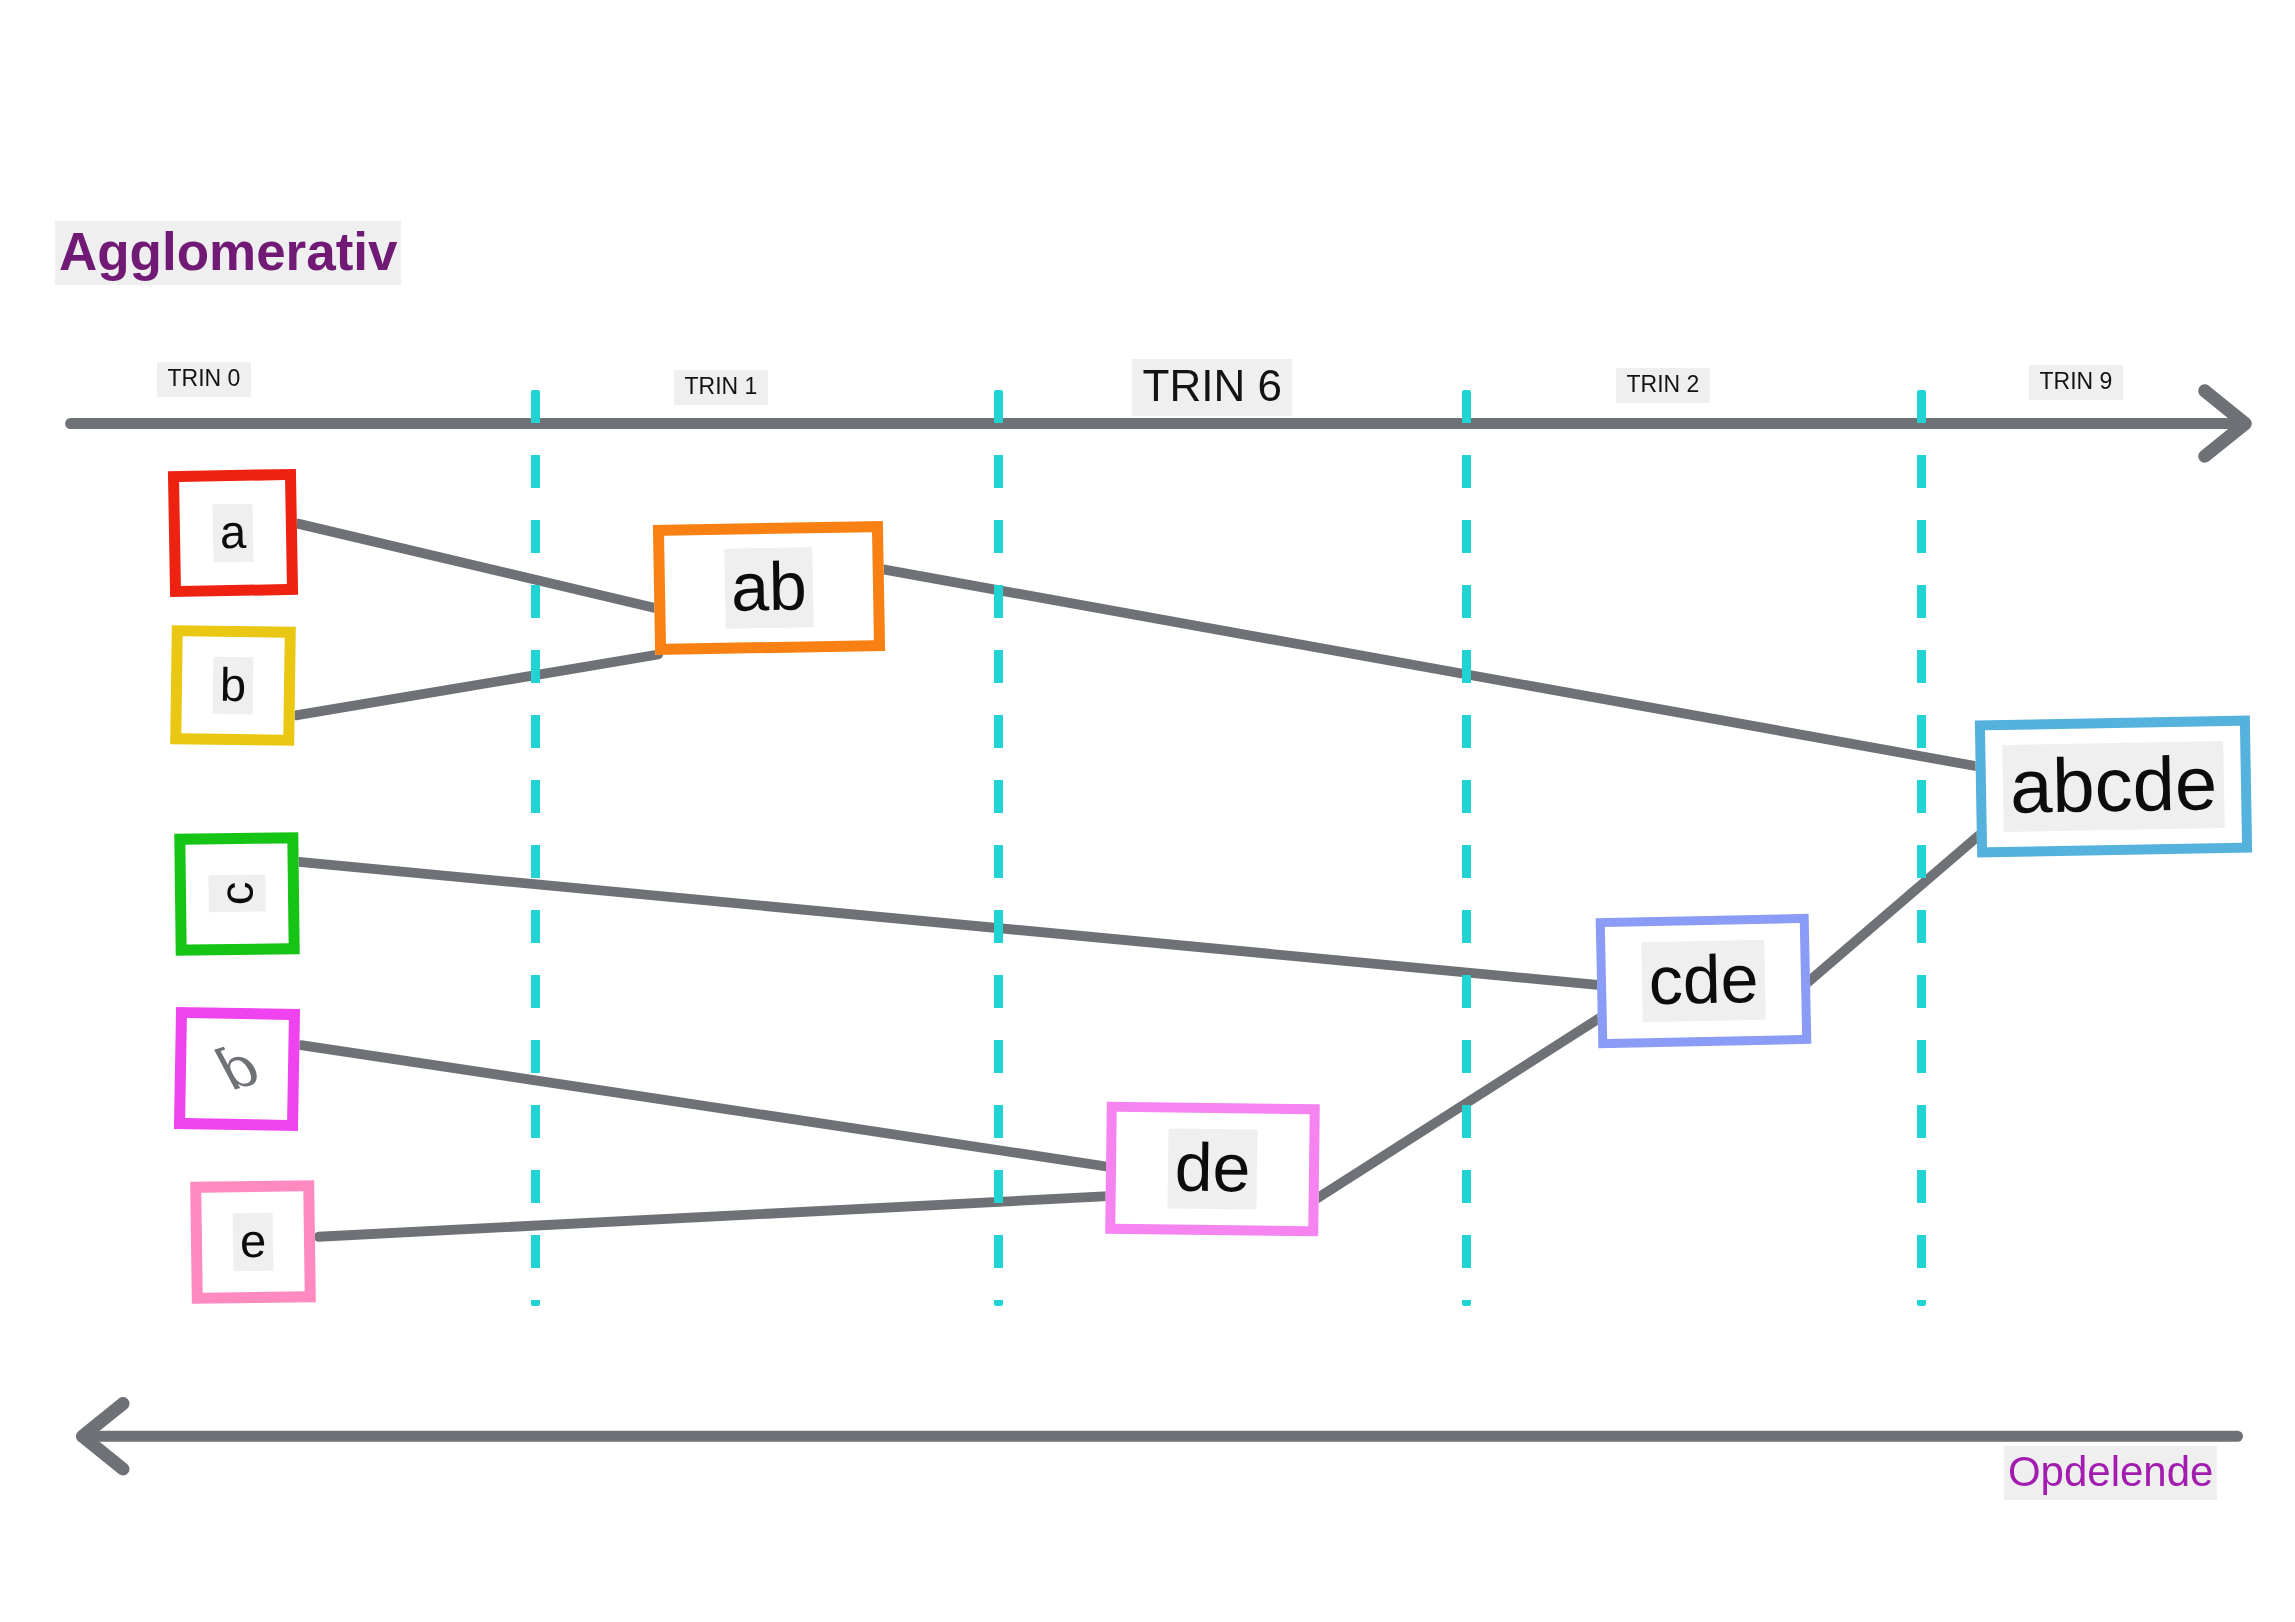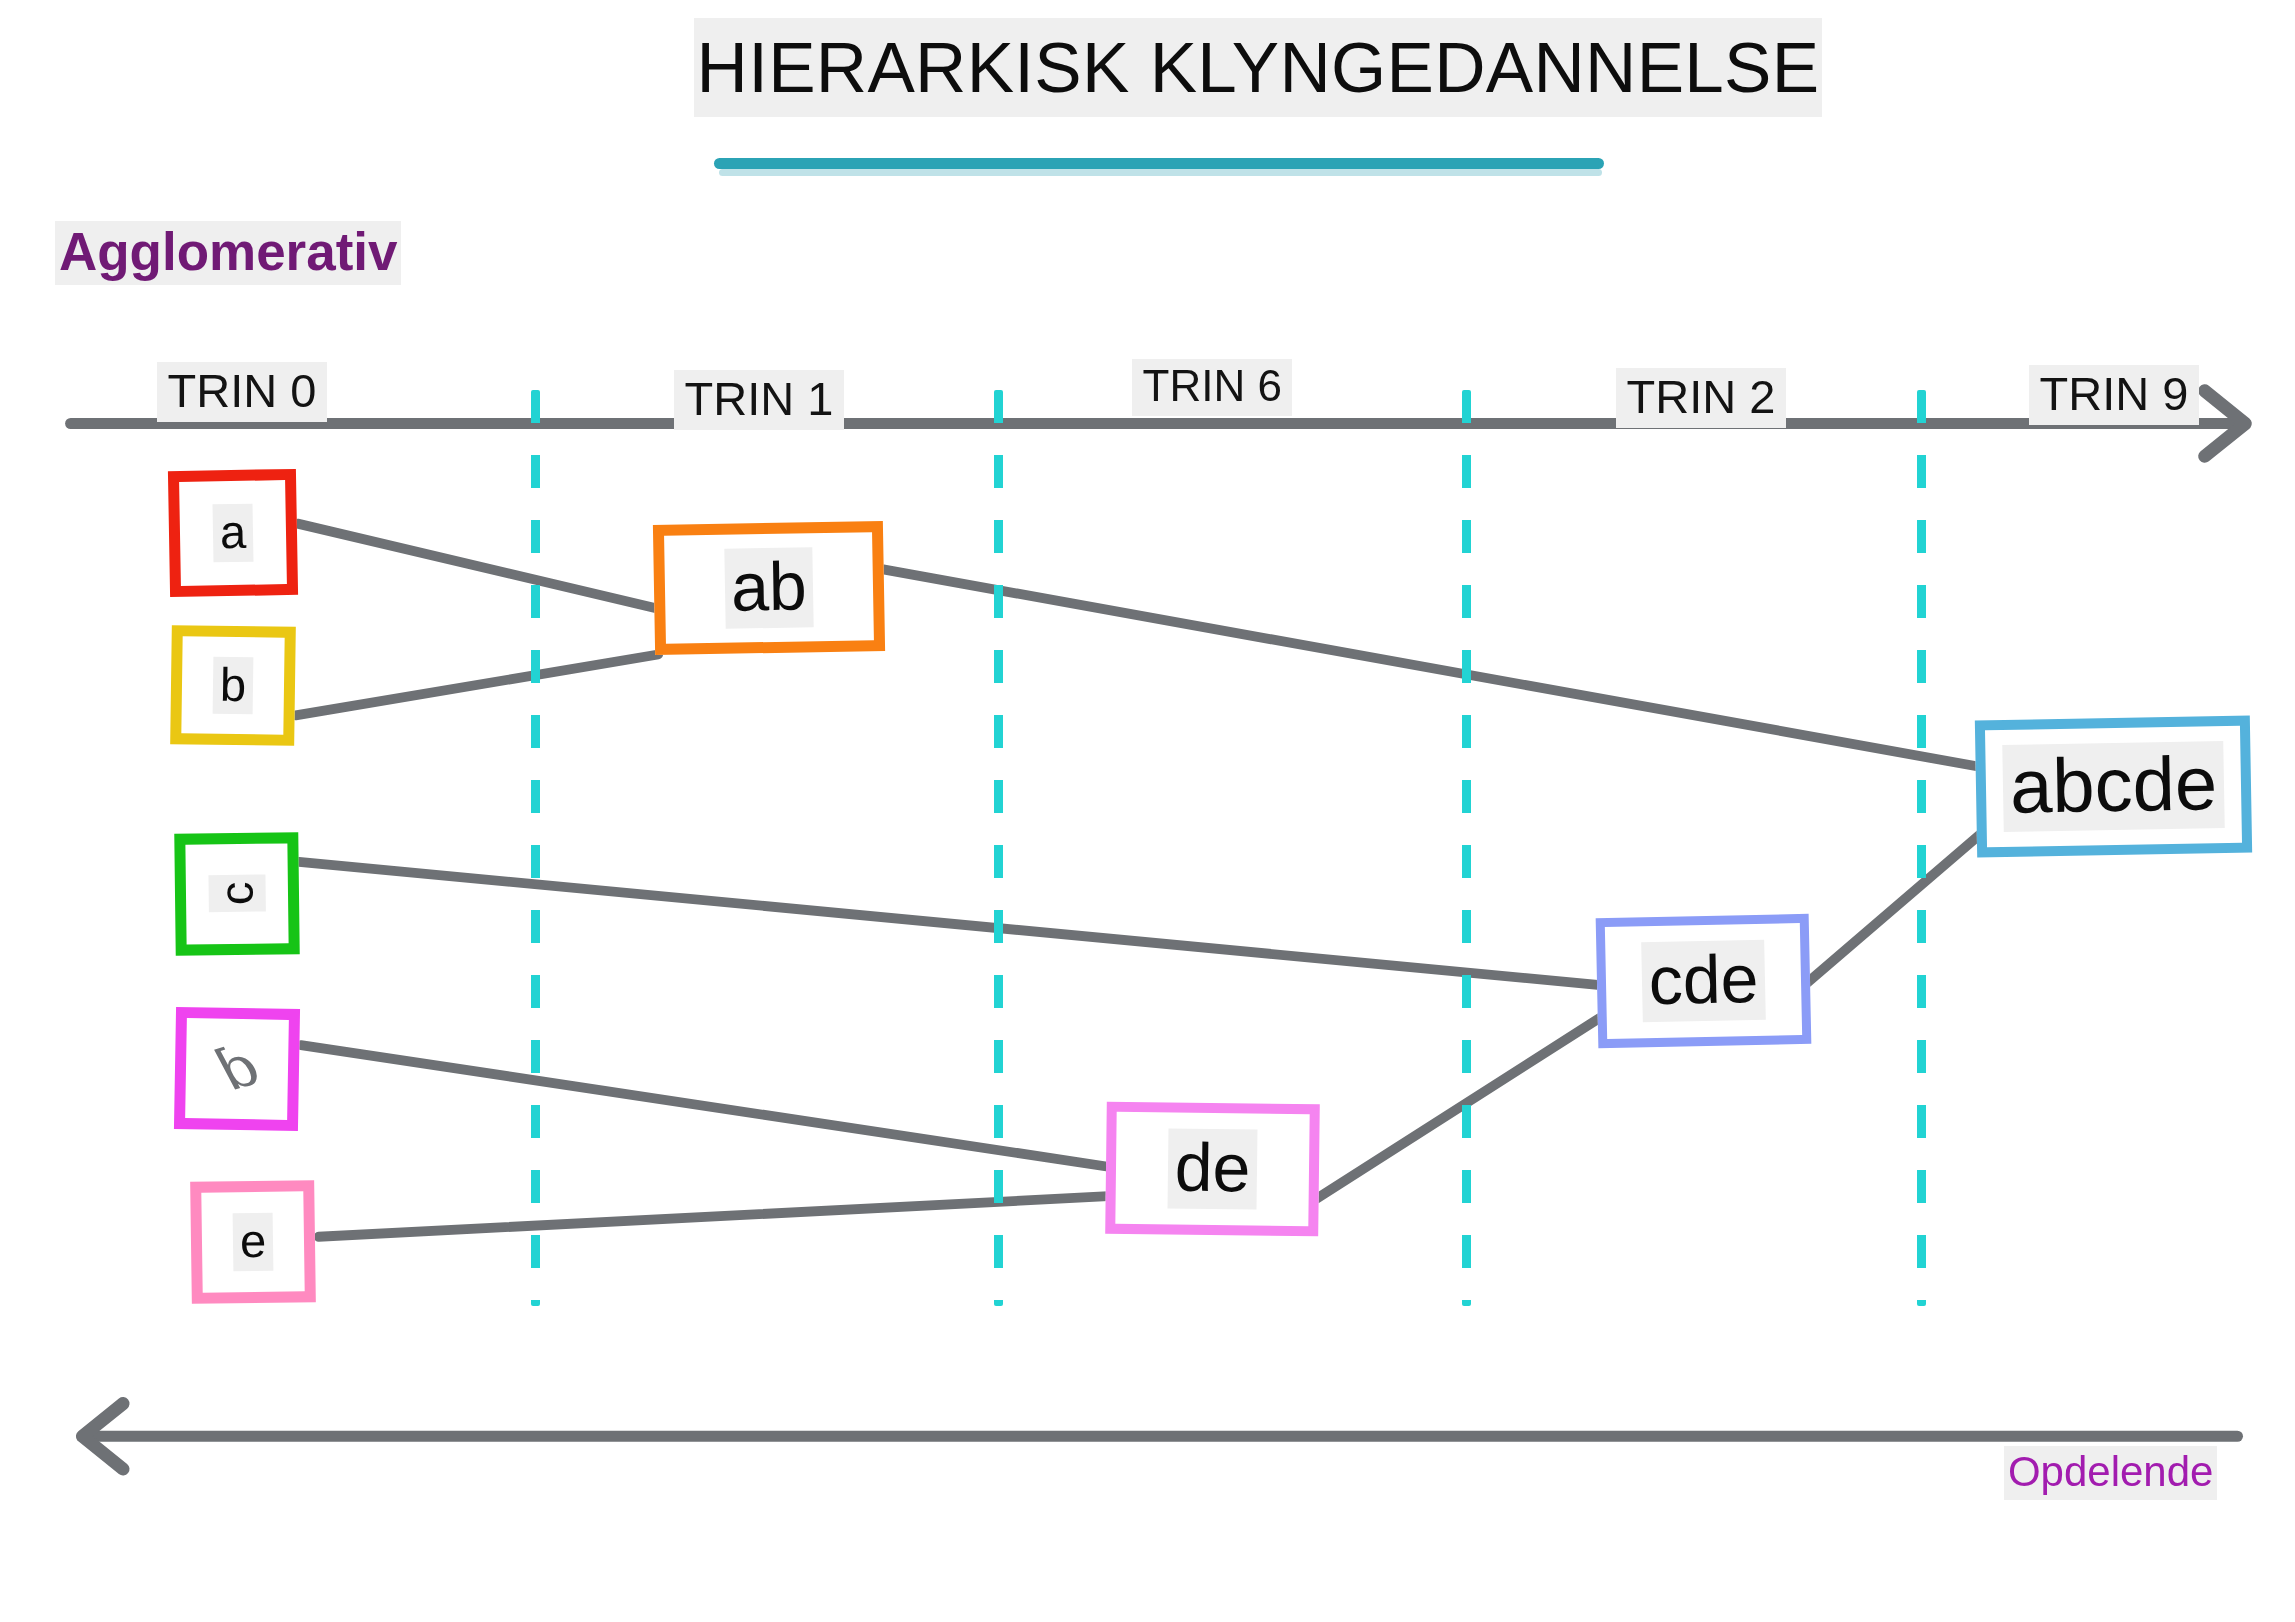--- a/index.html
+++ b/index.html
@@ -72,21 +72,21 @@
     color: #701a75;
     background: #efefef;
     line-height: 1.15;
     white-space: nowrap;
     padding: 1.3px 3.9px;
   }
 
   
   .step-label {
     position: absolute;
-    font-size: 47px;
+    font-size: 23px;
     color: #131313;
     background: #efefef;
     white-space: nowrap;
     padding: 3.9px 10.5px 6.5px 10.5px;
     line-height: 1.05;
   }
   .step-label.big { font-size: 44px; }
 
   
   .sep {
@@ -178,25 +178,20 @@
     color: #0c0c0c;
     white-space: nowrap;
     line-height: 1.05;
   }
 </style>
 </head>
 <body>
 
 <div id="canvas">
 
-  <div id="title-block">
-    <span id="title-text">HIERARKISK KLYNGEDANNELSE</span>
-    <div id="title-rule"></div>
-    <div id="title-rule-shadow"></div>
-  </div>
 
   <div id="agglo-label">Agglomerativ</div>
 
   <svg id="edges" viewBox="0 0 3508 2480">
 
     <g>
       <line x1="108" y1="647" x2="3430" y2="647" stroke="#6e7175" stroke-width="17" stroke-linecap="round"></line>
       <polyline points="3370,597 3432,647 3370,697" fill="none" stroke="#6e7175" stroke-width="20" stroke-linecap="round" stroke-linejoin="round"></polyline>
     </g>
 

